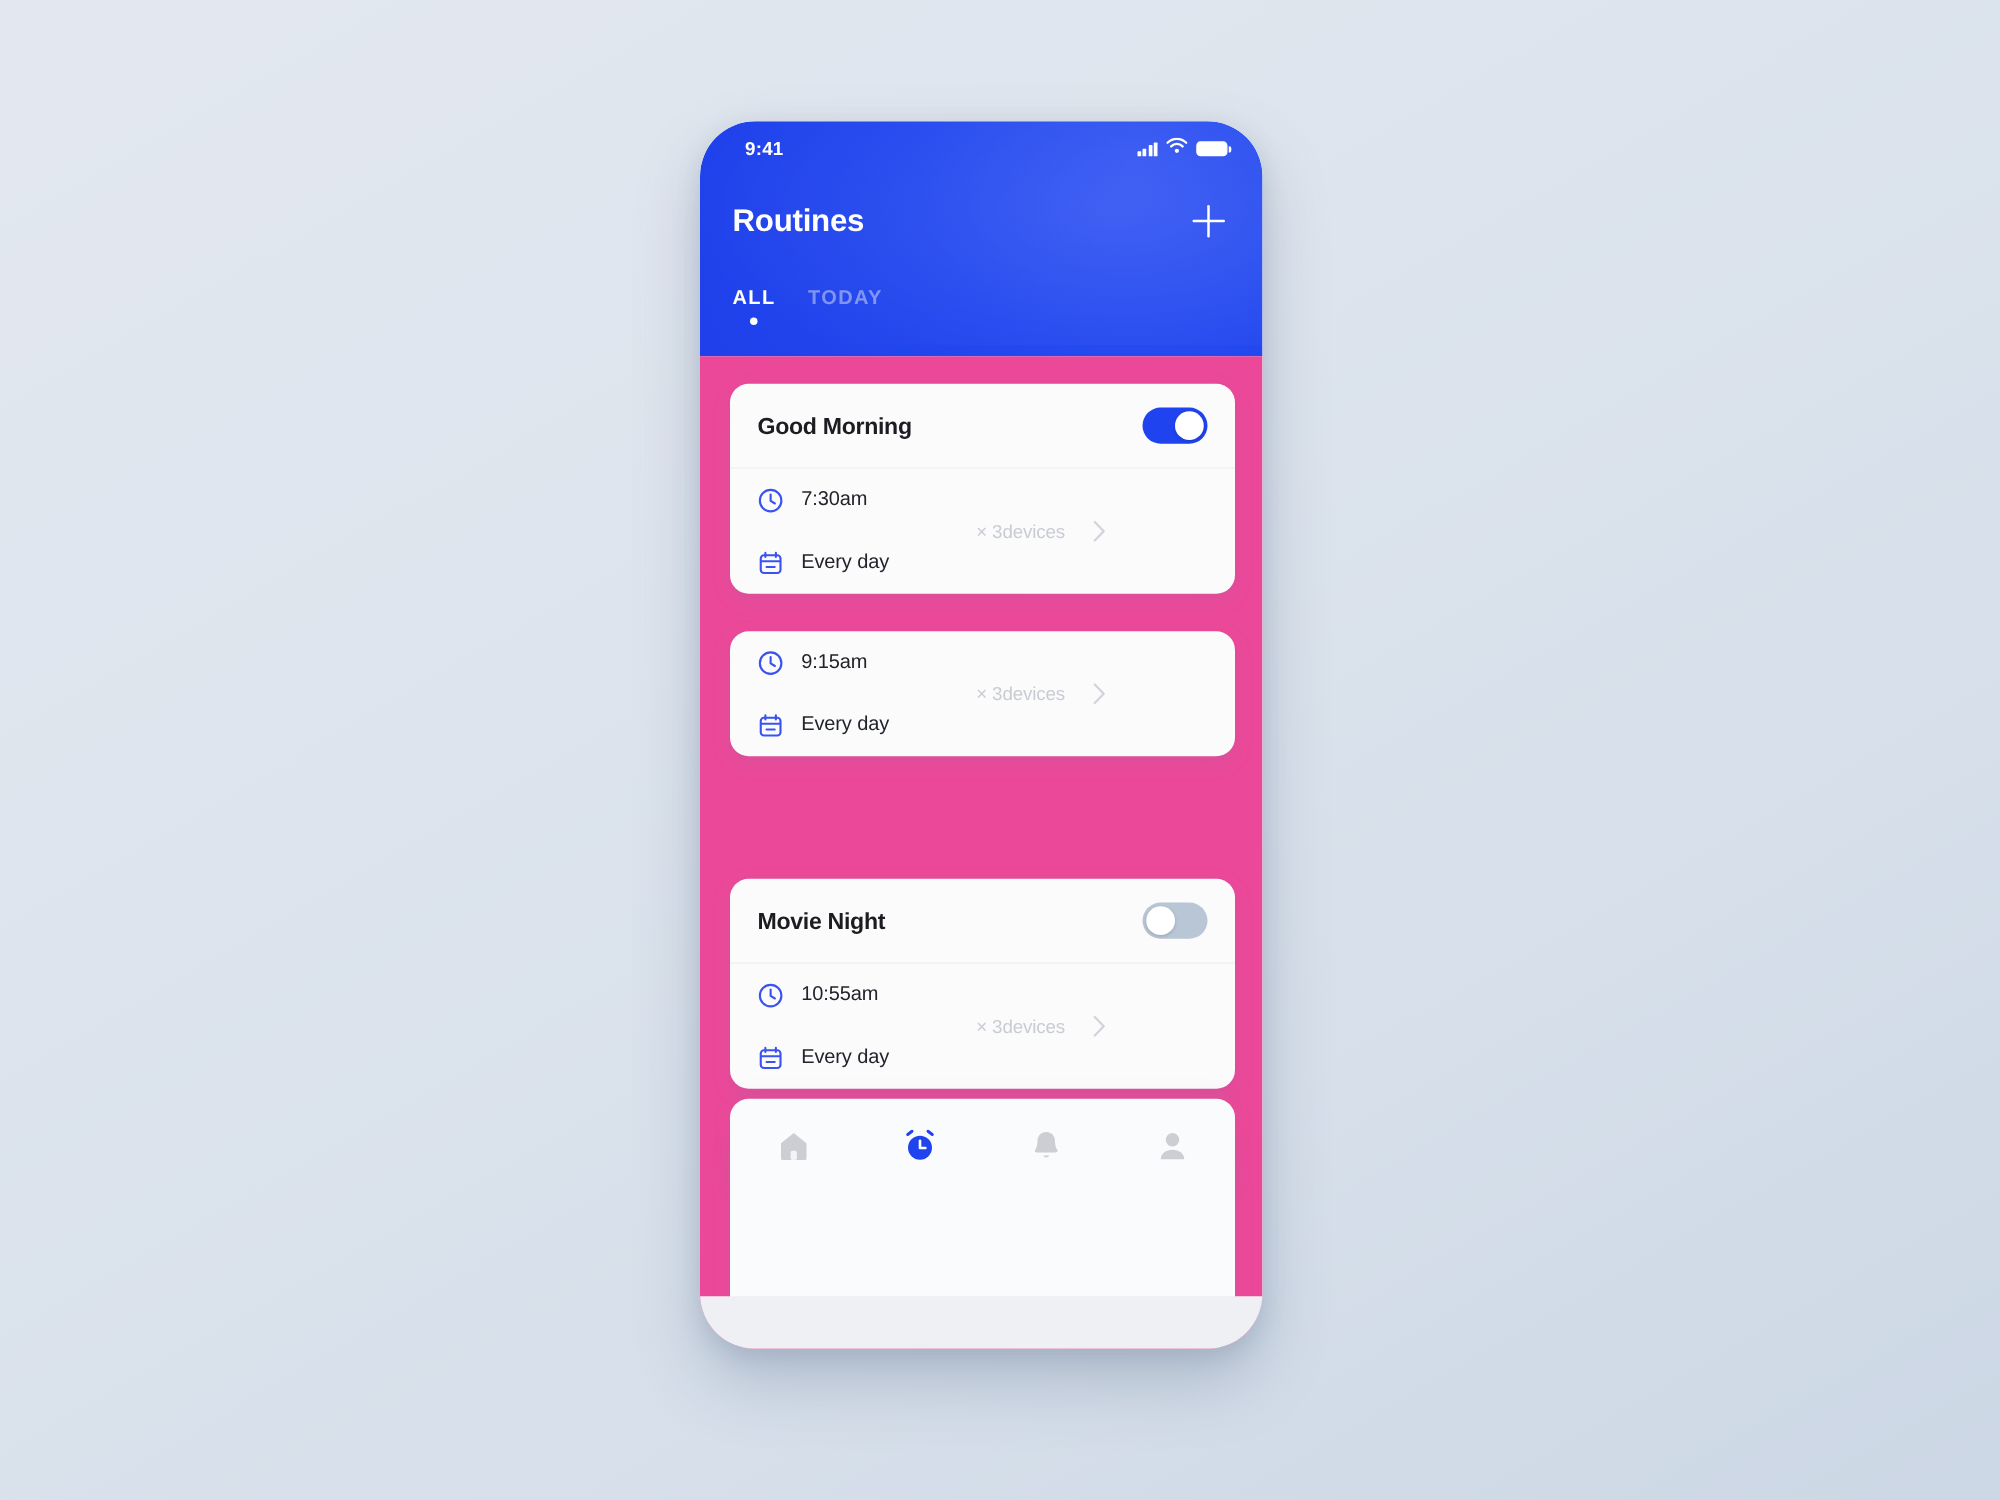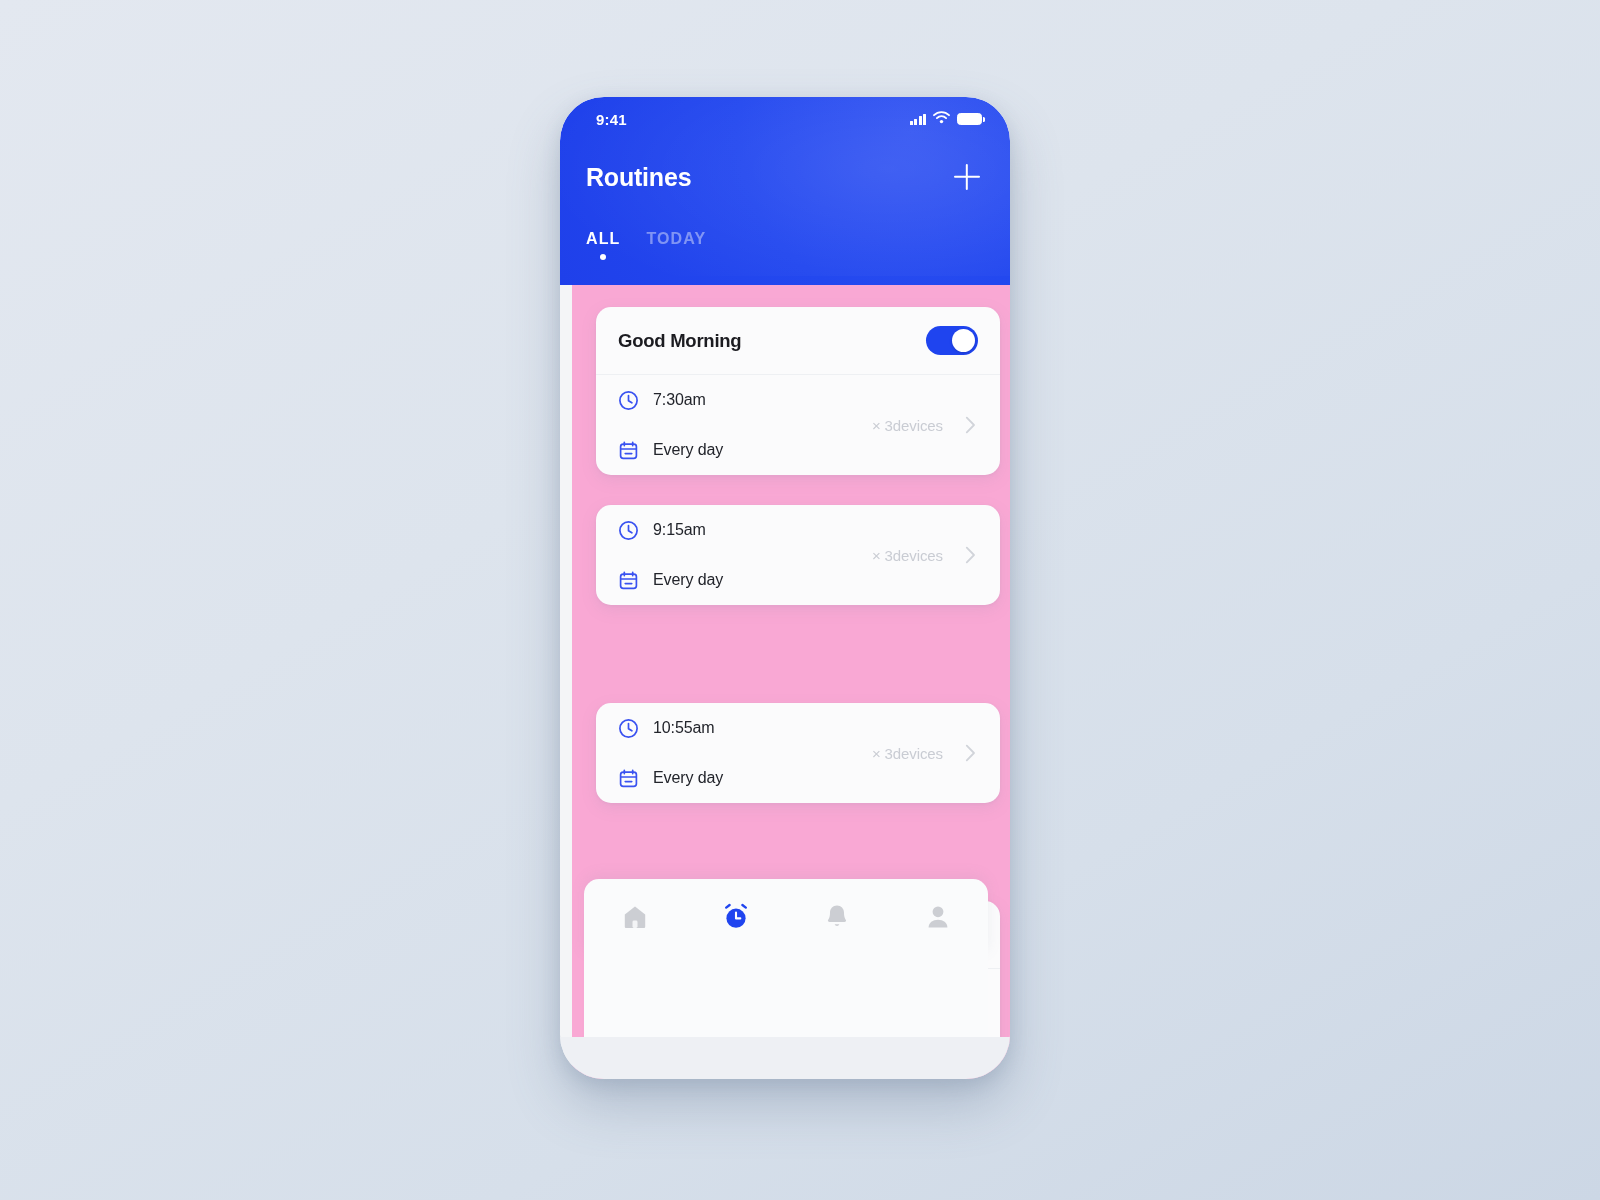--- a/index.html
+++ b/index.html
@@ -139,24 +139,24 @@
     left: 50%; bottom: 0;
     transform: translateX(-50%);
     width: 6px; height: 6px;
     border-radius: 50%;
     background: #ffffff;
   }
 
   
   #content {
     position: absolute;
-    left: 12px; top: 188px;
+    left: 0; top: 188px;
     width: 450px;
     height: 794px;
-    background: #f9a8d4;
+    background: #ec4899;
   }
 
   .card {
     position: absolute;
     left: 24px;
     width: 404px;
     background: #fbfbfc;
     border-radius: 15px;
     box-shadow: 0 5px 16px rgba(120,135,160,.13),
                 0 1px 3px rgba(120,135,160,.09);
@@ -209,21 +209,20 @@
     color: #22242b;
     font-weight: 500;
     letter-spacing: -0.1px;
   }
 
   .icon-sq { width: 21px; height: 21px; flex: none; display:block; }
 
   .right-col {
     flex: 1;
     display: flex; align-items: center;
-    justify-content: flex-end;
     gap: 22px;
     padding-right: 2px;
   }
   .devices {
     font-size: 15px;
     color: #c9ccd3;
     letter-spacing: -0.1px;
     white-space: nowrap;
   }
   .devices .x { margin-right: 4px; }
@@ -385,20 +384,26 @@
           <span class="chevron">
             <svg width="11" height="18" viewBox="0 0 11 18" fill="none">
                 <path d="M1.8 1.6L9 9l-7.2 7.4" stroke="#d1d4da" stroke-width="1.8" stroke-linecap="round" stroke-linejoin="round"></path>
               </svg>
           </span>
         </div>
       </div>
     </div>
 
     <div class="card" style="top:418px;">
+      <div class="card-head">
+        <div class="card-title">Movie Night</div>
+        <div class="toggle off">
+            <span class="knob"></span>
+          </div>
+      </div>
       <div class="card-body">
         <div class="meta-col">
           <div class="meta-row">
             <span class="icon-sq">
               <svg width="21" height="21" viewBox="0 0 21 21" fill="none">
                   <circle cx="10.5" cy="10.5" r="8.6" stroke="#3a52f0" stroke-width="1.7"></circle>
                   <path d="M10.5 5.6v5.1l3.4 2.1" stroke="#3a52f0" stroke-width="1.7" stroke-linecap="round" stroke-linejoin="round"></path>
                 </svg>
             </span>
             <span class="meta-text">10:55am</span>

